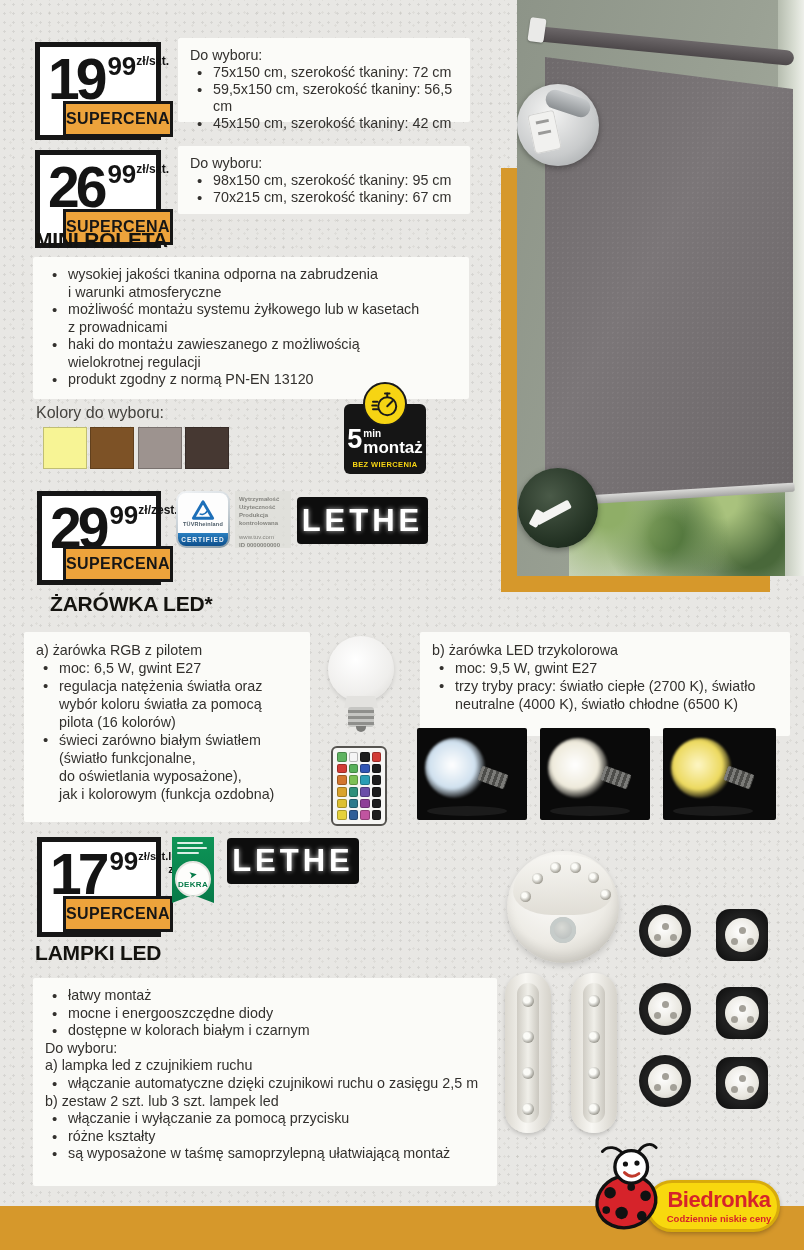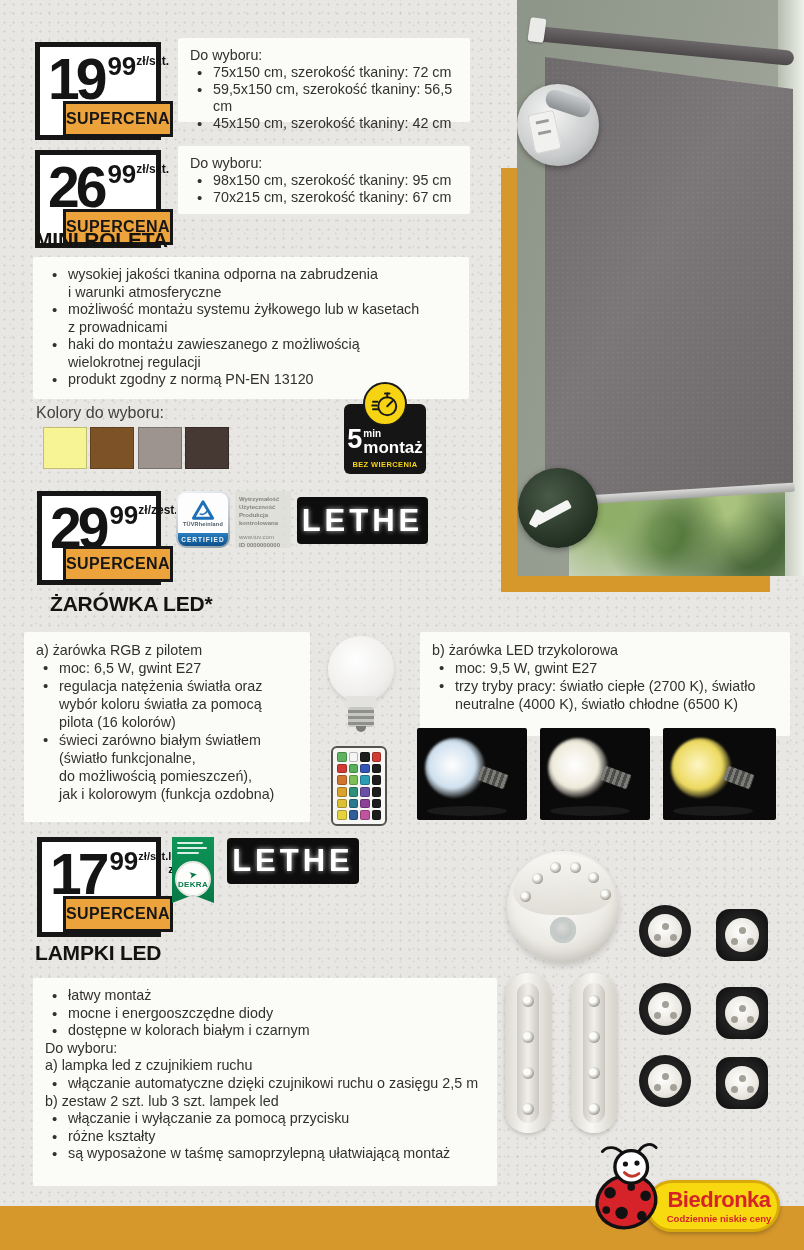--- a/index.html
+++ b/index.html
@@ -281,21 +281,21 @@
 
   <div class="panel" style="left:24px;top:632px;width:262px;height:172px;line-height:18px;">
     <div class="plain">a) żarówka RGB z pilotem</div>
     <ul>
       <li>moc: 6,5 W, gwint E27</li>
       <li>regulacja natężenia światła oraz
 wybór koloru światła za pomocą
 pilota (16 kolorów)</li>
       <li>świeci zarówno białym światłem
 (światło funkcjonalne,
-do możliwością pomieszczeń),
+do oświetlania wyposażone),
 jak i kolorowym (funkcja ozdobna)</li>
     </ul>
   </div>
 
   <div class="bulbA">
     <div class="bulb-globe"></div>
       <div class="bulb-neck"></div>
       <div class="bulb-base"></div>
       <div class="bulb-tip"></div>
   </div>

